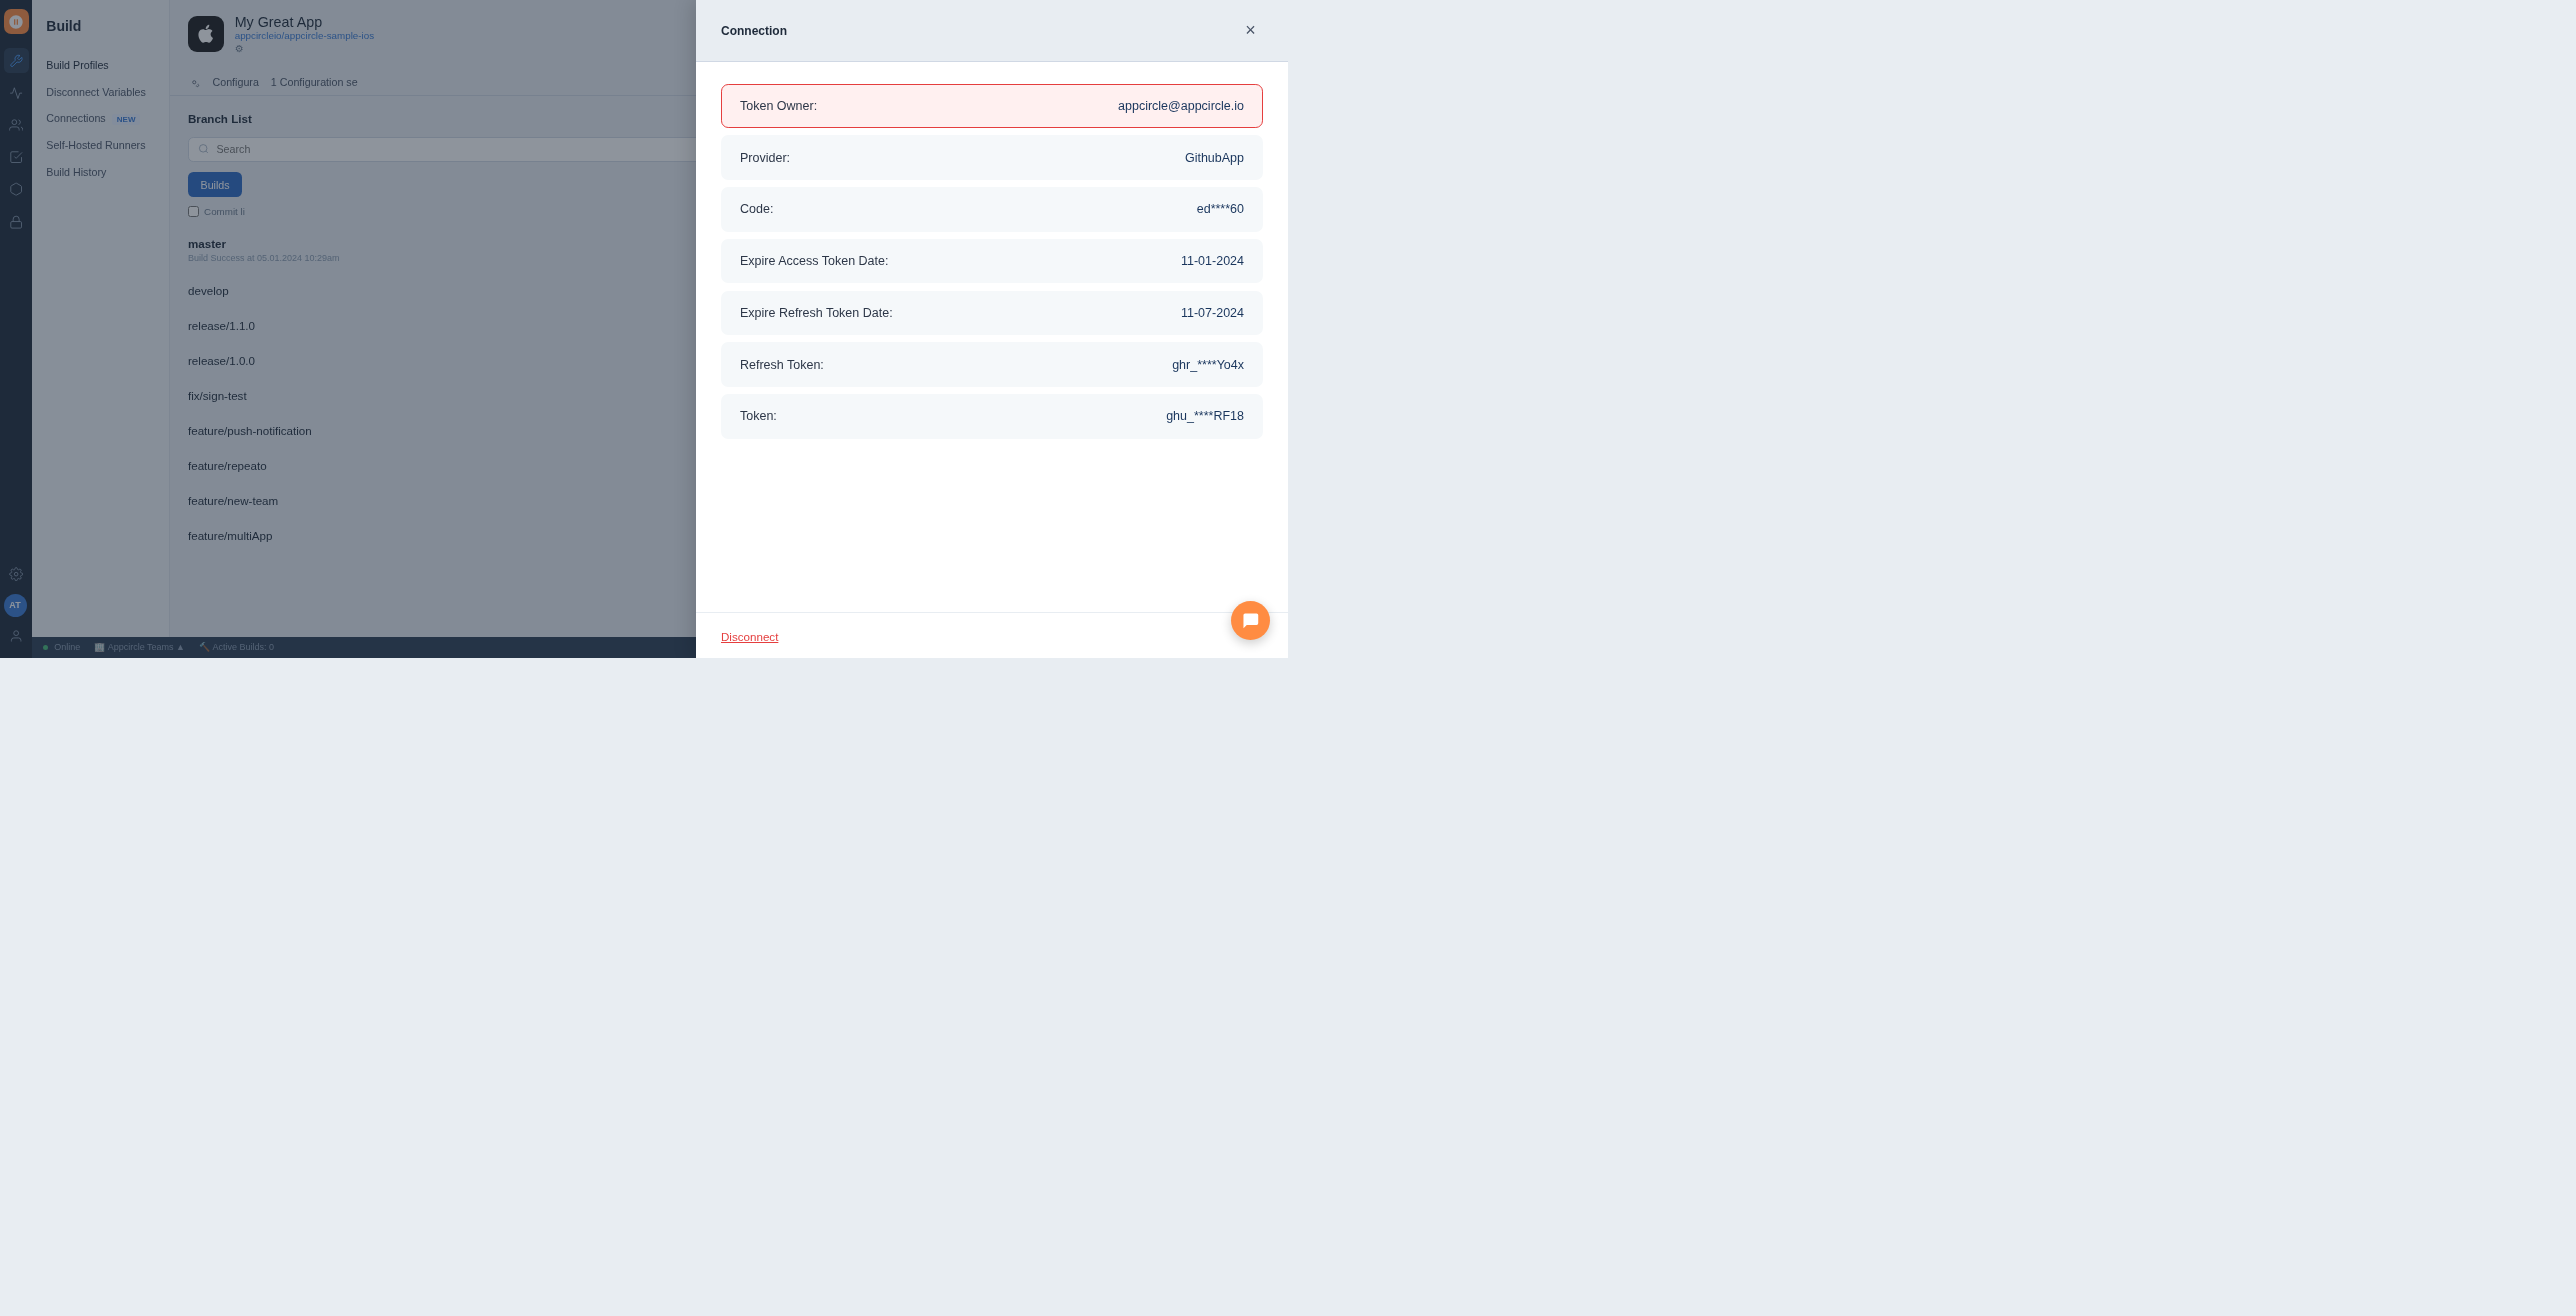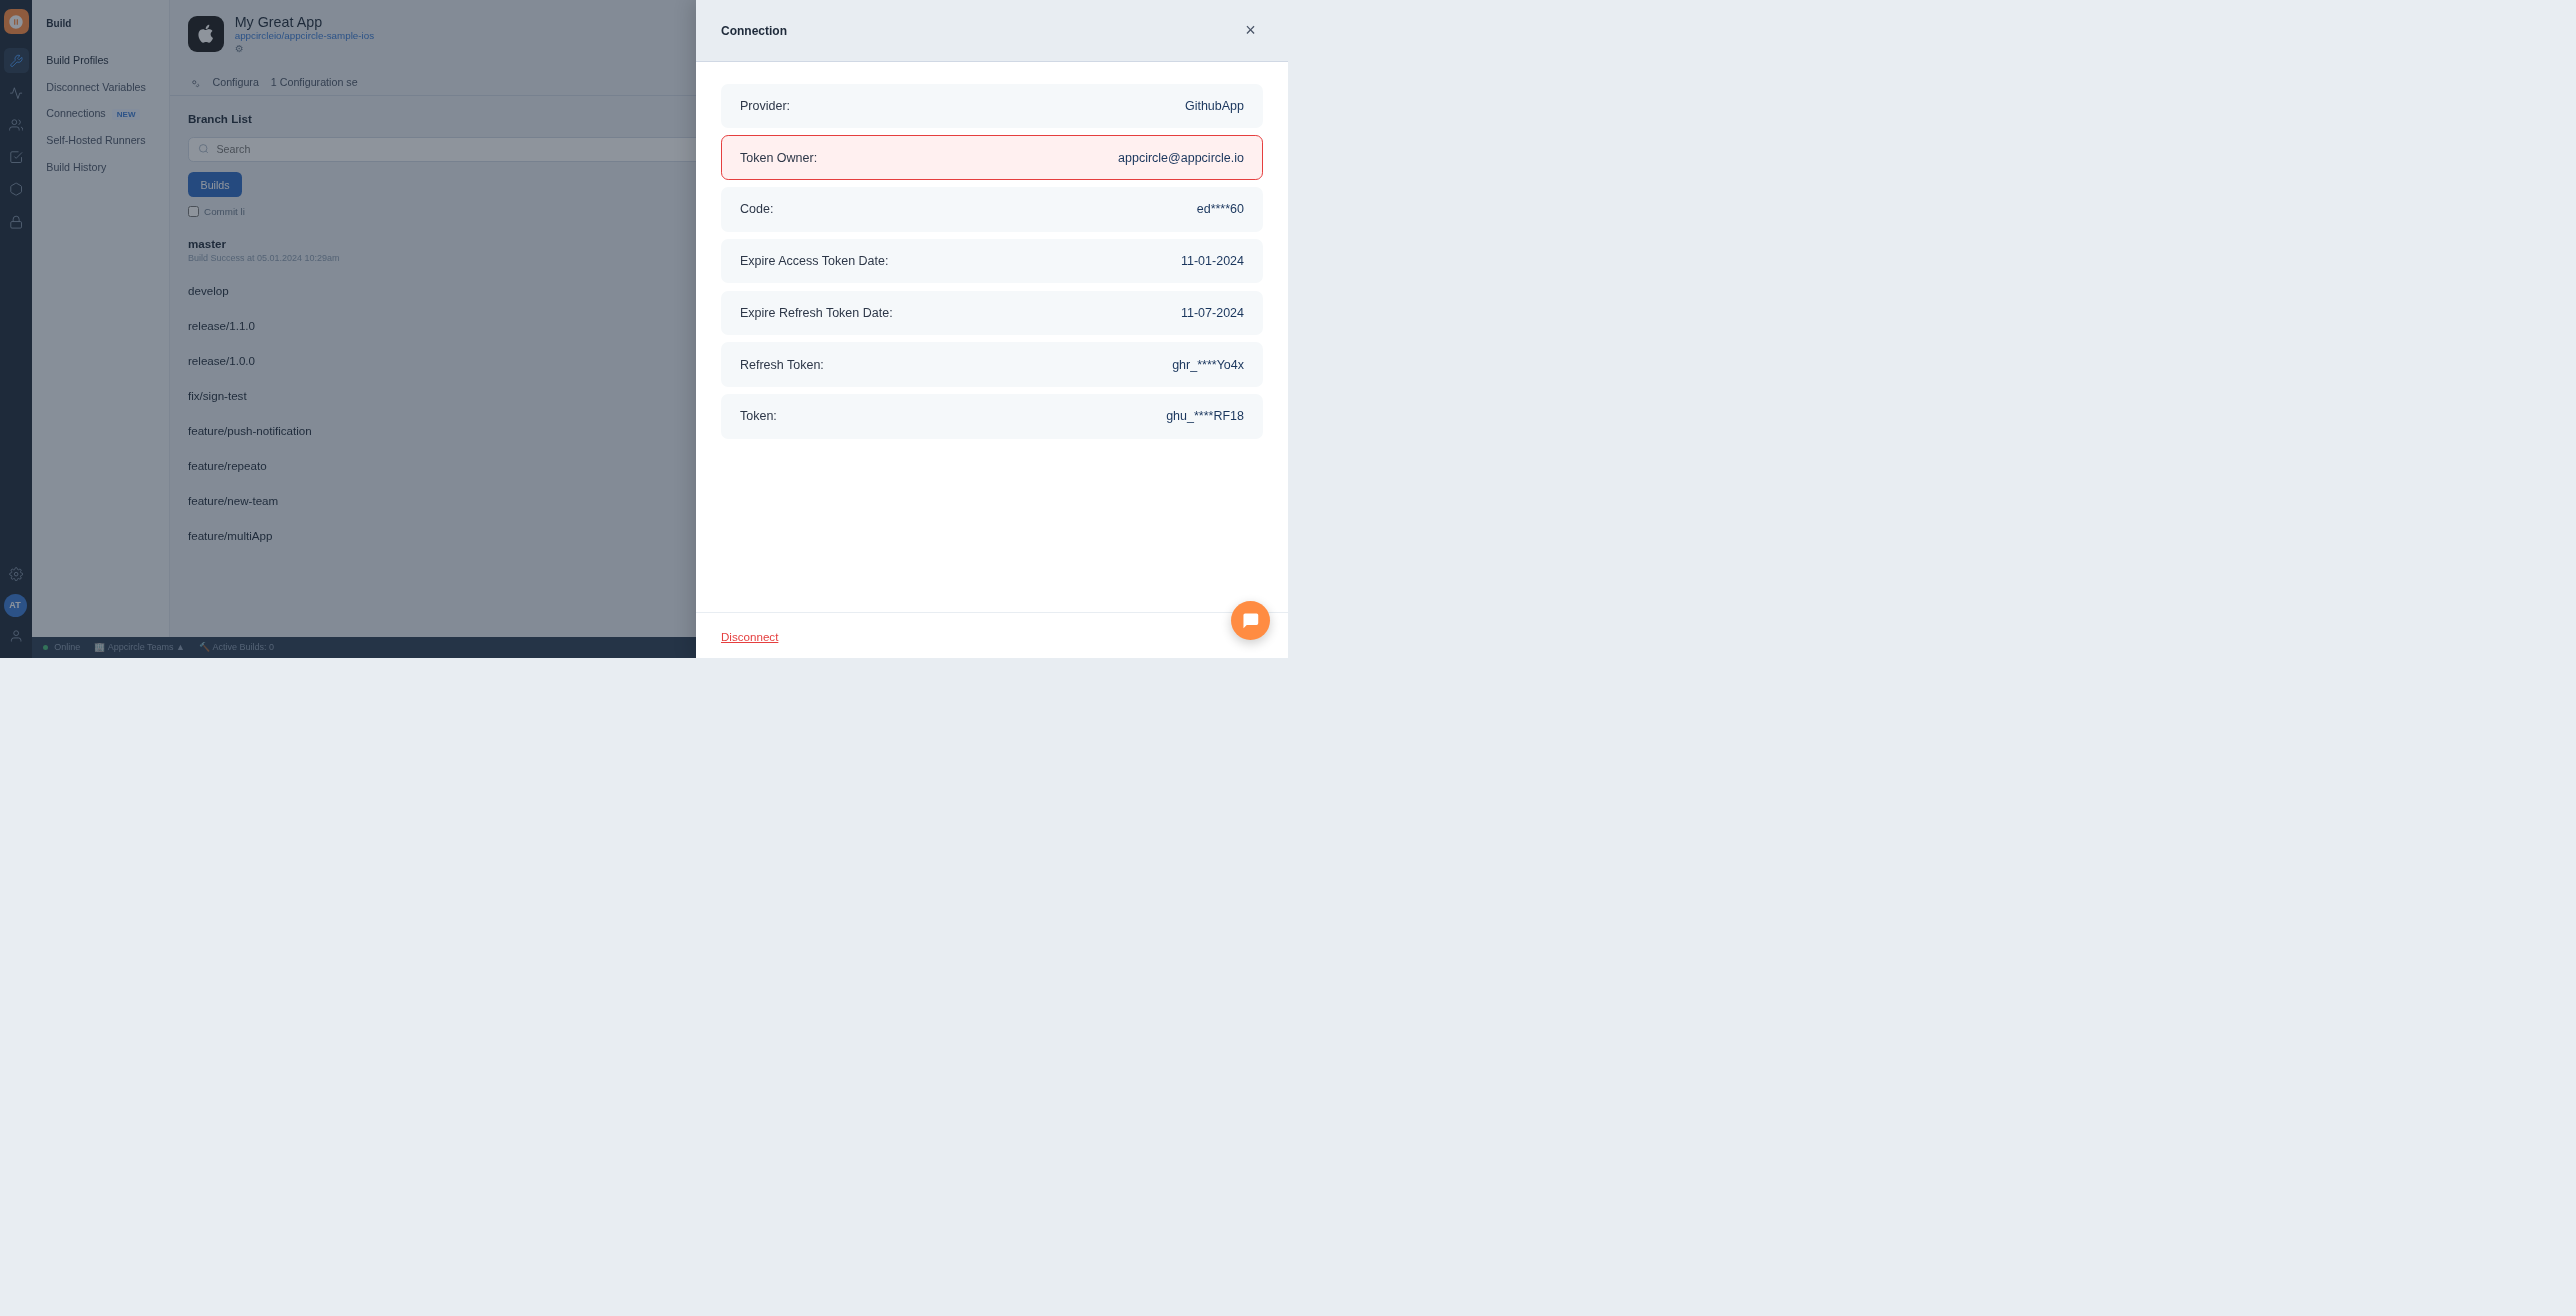--- a/index.html
+++ b/index.html
@@ -23,21 +23,21 @@
     .sidebar-icon.active svg { stroke: #4a9eff; }
     .sidebar-bottom { margin-top: auto; display: flex; flex-direction: column; gap: 7.2px; }
     .sidebar-avatar { width: 23px; height: 23px; border-radius: 50%; background: #3a7bd5; display: flex; align-items: center; justify-content: center; font-size: 9px; color: white; font-weight: bold; }
 
     
     .left-panel {
       position: absolute; left: 32px; top: 0; width: 138px; height: 658px;
       background: #f0f4f8; border-right: 0.9px solid #dde3ea; padding: 18px 0;
     }
     .left-panel-title {
-      font-size: 10px; font-weight: 600; color: #1e2a3a; padding: 0 14.3px 18px;
+      font-size: 14px; font-weight: 600; color: #1e2a3a; padding: 0 14.3px 18px;
     }
     .left-nav-item {
       display: block; padding: 7.2px 14.3px; font-size: 10.7px; color: #4a5568; cursor: pointer;
       position: relative;
     }
     .left-nav-item.active { color: #1e2a3a; font-weight: 500; }
     .badge-new {
       display: inline-block; background: #e8f0fe; color: #3a7bd5; font-size: 8px;
       padding: 0.9px 4.5px; border-radius: 2.7px; margin-left: 3.6px; font-weight: 600;
     }
@@ -304,27 +304,27 @@
 
 <div class="overlay"></div>
 
 <div class="modal">
   <div class="modal-header">
     <span class="modal-title">Connection</span>
     <button class="modal-close">×</button>
   </div>
   <div class="modal-body">
 
-  <div class="conn-row">
+  <div class="conn-row highlighted">
+    <span class="conn-label">Token Owner:</span>
+    <span class="conn-value">appcircle@appcircle.io</span>
+  </div>
+      <div class="conn-row">
     <span class="conn-label">Provider:</span>
     <span class="conn-value">GithubApp</span>
-  </div>
-      <div class="conn-row highlighted">
-    <span class="conn-label">Token Owner:</span>
-    <span class="conn-value">appcircle@appcircle.io</span>
   </div>
       <div class="conn-row">
     <span class="conn-label">Code:</span>
     <span class="conn-value">ed****60</span>
   </div>
       <div class="conn-row">
     <span class="conn-label">Expire Access Token Date:</span>
     <span class="conn-value">11-01-2024</span>
   </div>
       <div class="conn-row">

